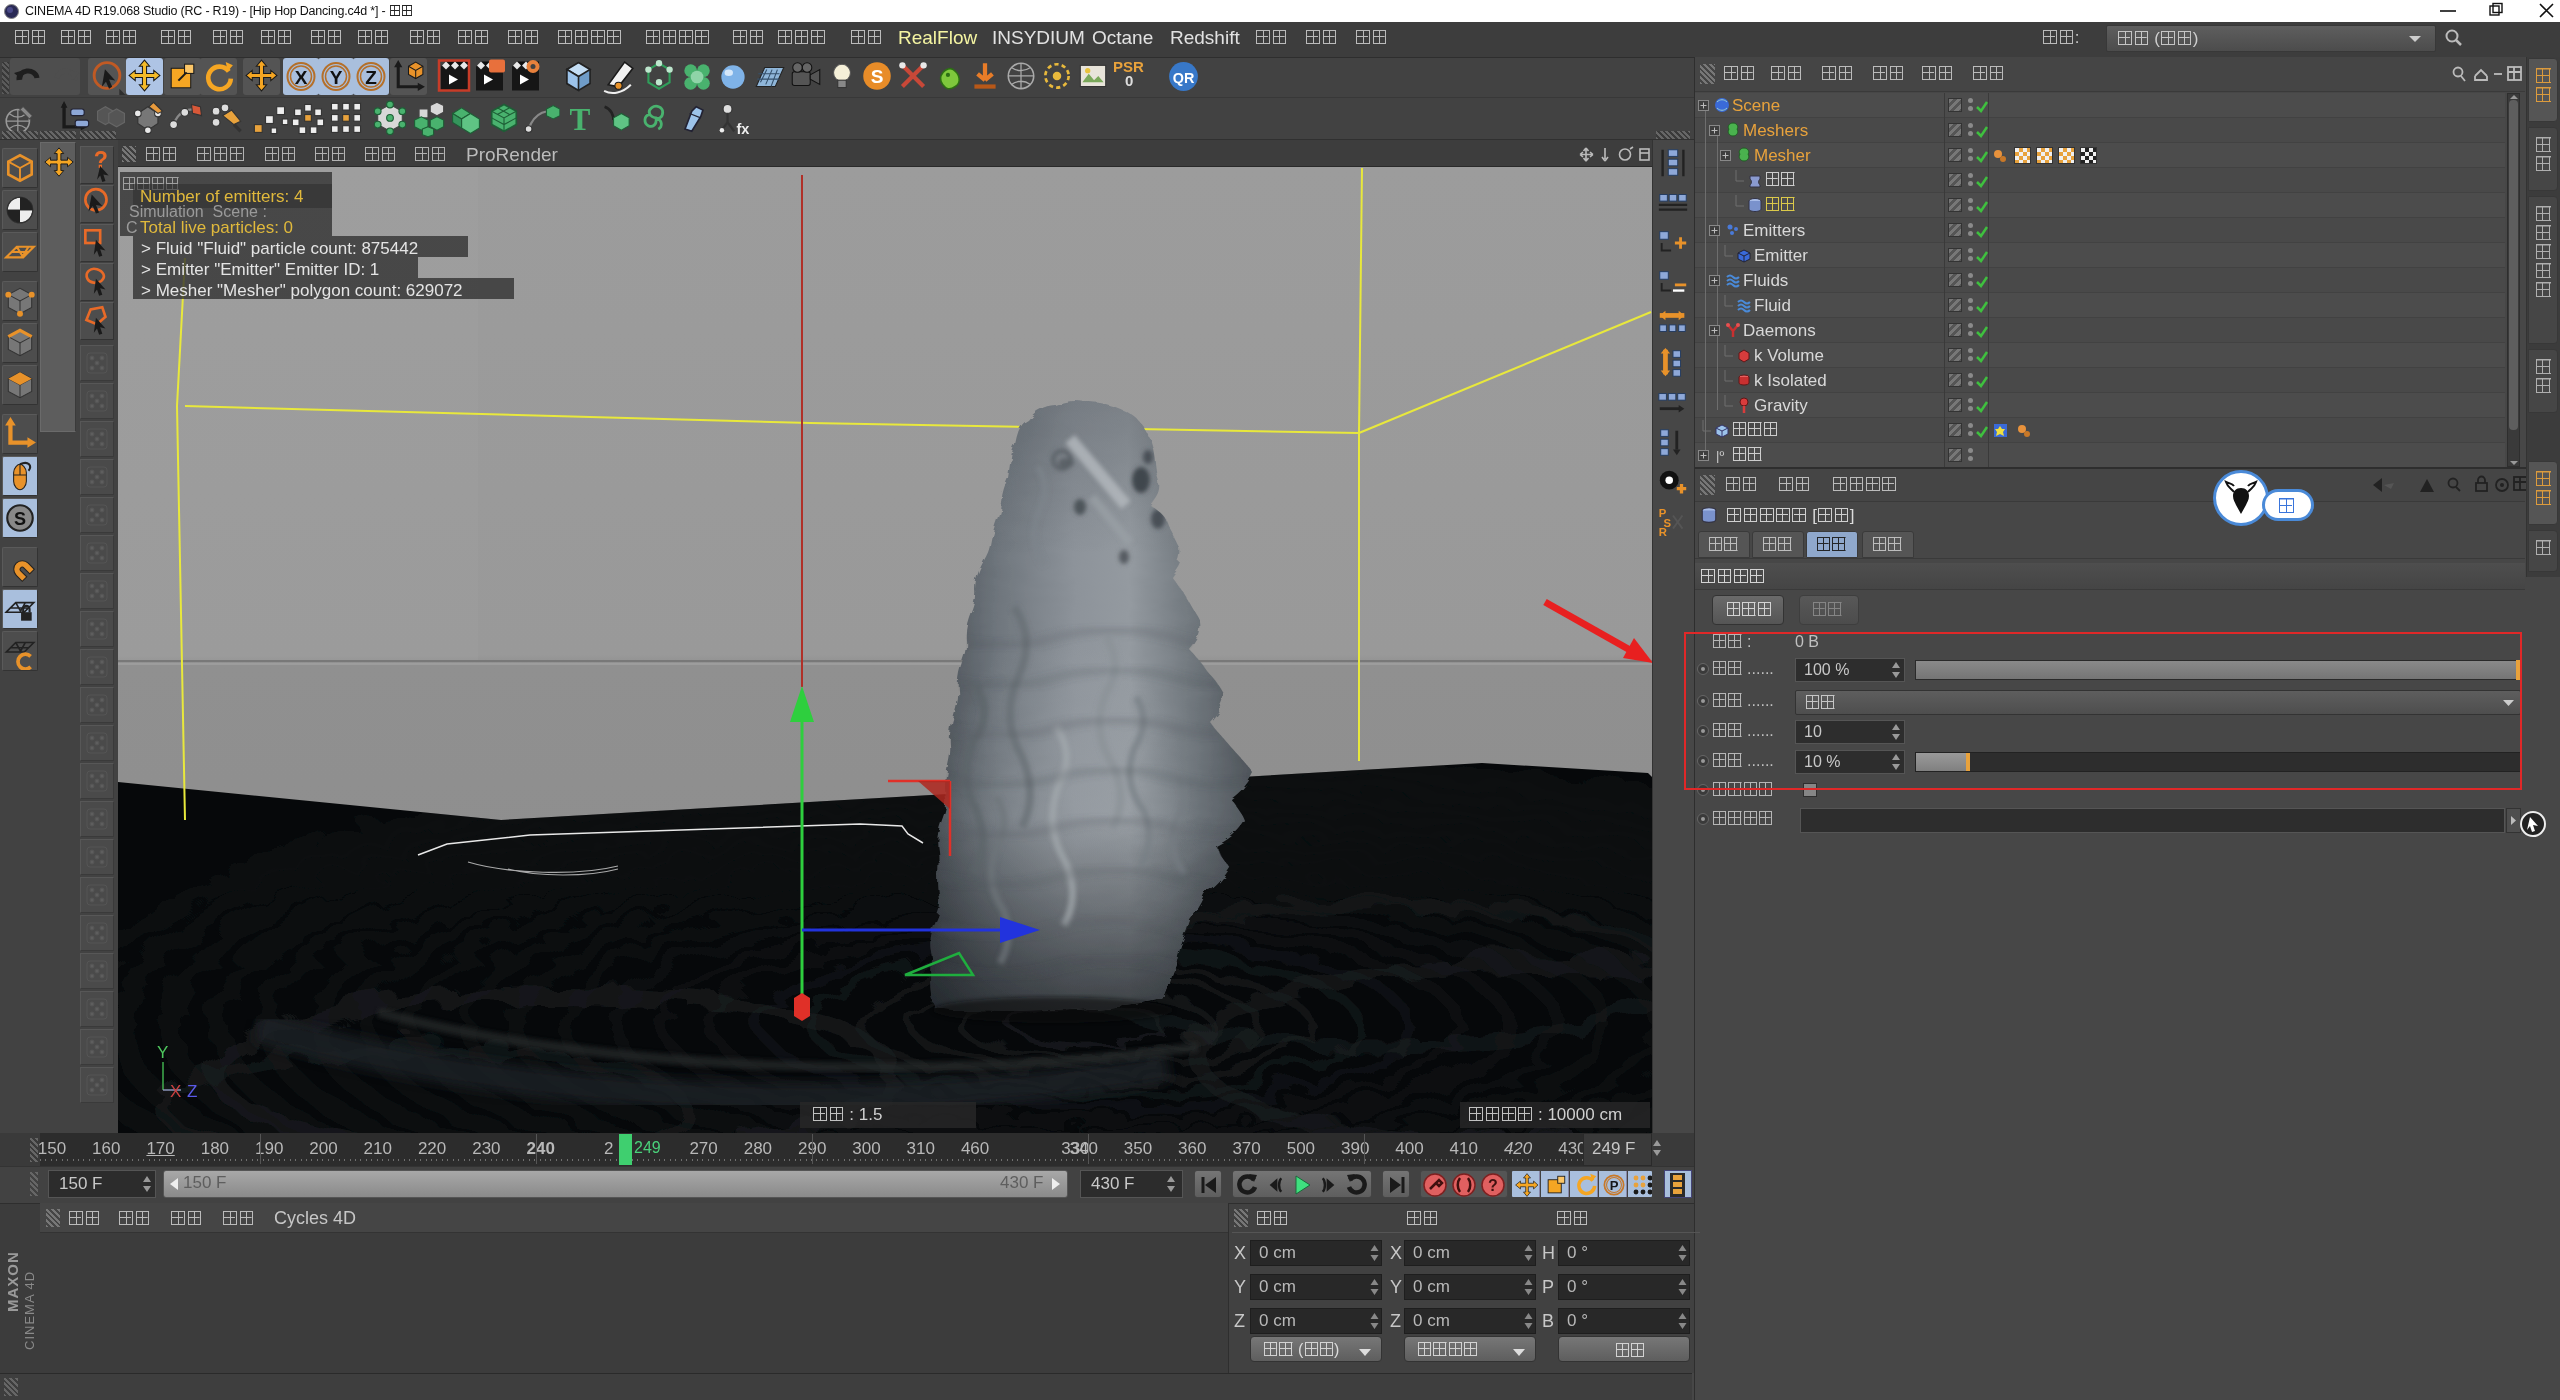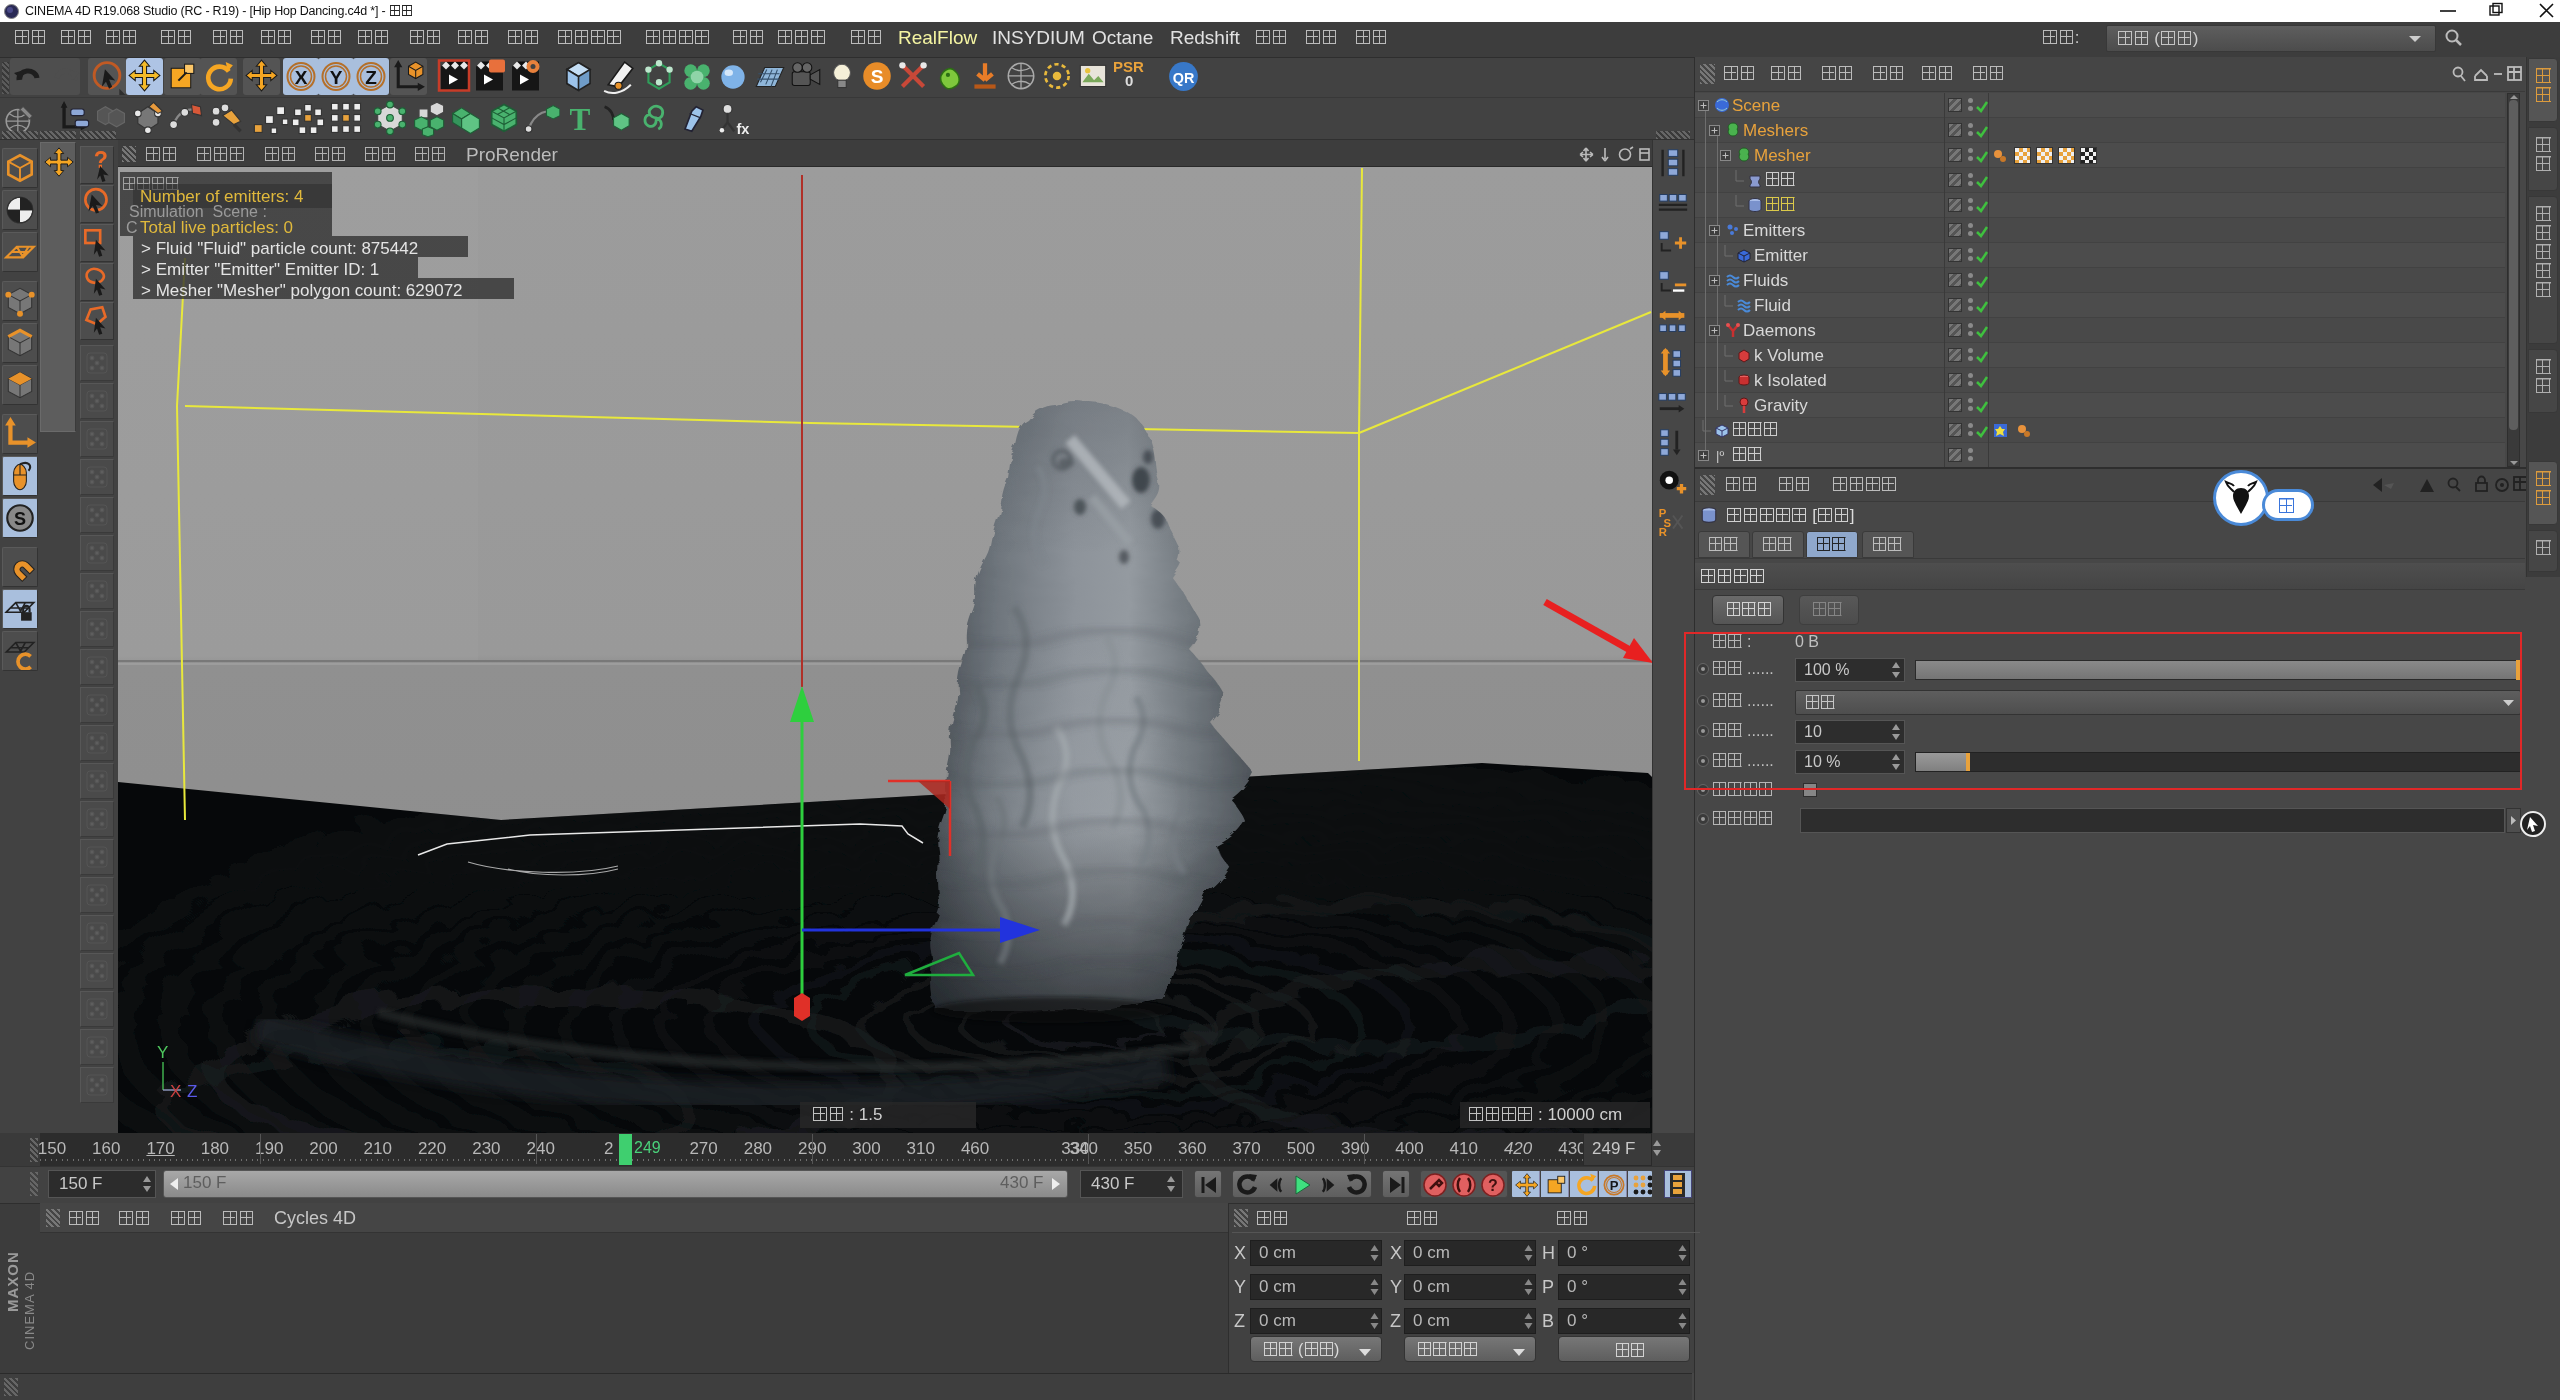--- a/index.html
+++ b/index.html
@@ -1301,21 +1301,21 @@
 <div class="a" style="left:30px;top:1138px;width:8px;height:24px;background:repeating-linear-gradient(45deg,#666 0 2px,#3a3a3a 2px 4px);"></div>
 <div class="a" style="left:32.0px;top:1139px;width:40px;text-align:center;font-size:17px;color:#b8b8b8;">150</div>
 <div class="a" style="left:86.3px;top:1139px;width:40px;text-align:center;font-size:17px;color:#b8b8b8;">160</div>
 <div class="a" style="left:140.6px;top:1139px;width:40px;text-align:center;font-size:17px;color:#b8b8b8;text-decoration:underline;">170</div>
 <div class="a" style="left:194.89999999999998px;top:1139px;width:40px;text-align:center;font-size:17px;color:#b8b8b8;">180</div>
 <div class="a" style="left:249.2px;top:1139px;width:40px;text-align:center;font-size:17px;color:#b8b8b8;">190</div>
 <div class="a" style="left:303.5px;top:1139px;width:40px;text-align:center;font-size:17px;color:#b8b8b8;">200</div>
 <div class="a" style="left:357.79999999999995px;top:1139px;width:40px;text-align:center;font-size:17px;color:#b8b8b8;">210</div>
 <div class="a" style="left:412.09999999999997px;top:1139px;width:40px;text-align:center;font-size:17px;color:#b8b8b8;">220</div>
 <div class="a" style="left:466.4px;top:1139px;width:40px;text-align:center;font-size:17px;color:#b8b8b8;">230</div>
-<div class="a" style="left:520.7px;top:1139px;width:40px;text-align:center;font-size:17px;color:#b8b8b8;">240</div>
+<div class="a" style="left:520.7px;top:1139px;width:40px;text-align:center;font-size:17px;color:#b8b8b8;font-weight:bold;">240</div>
 <div class="a" style="left:629.3px;top:1139px;width:40px;text-align:center;font-size:17px;color:#b8b8b8;">260</div>
 <div class="a" style="left:683.5999999999999px;top:1139px;width:40px;text-align:center;font-size:17px;color:#b8b8b8;">270</div>
 <div class="a" style="left:737.9px;top:1139px;width:40px;text-align:center;font-size:17px;color:#b8b8b8;">280</div>
 <div class="a" style="left:792.1999999999999px;top:1139px;width:40px;text-align:center;font-size:17px;color:#b8b8b8;">290</div>
 <div class="a" style="left:846.5px;top:1139px;width:40px;text-align:center;font-size:17px;color:#b8b8b8;">300</div>
 <div class="a" style="left:900.8px;top:1139px;width:40px;text-align:center;font-size:17px;color:#b8b8b8;">310</div>
 <div class="a" style="left:955.0999999999999px;top:1139px;width:40px;text-align:center;font-size:17px;color:#b8b8b8;">460</div>
 <div class="a" style="left:1009.4000000000001px;top:1139px;width:40px;text-align:center;font-size:17px;color:#b8b8b8;margin-left:46px;">330</div>
 <div class="a" style="left:1063.7px;top:1139px;width:40px;text-align:center;font-size:17px;color:#b8b8b8;">340</div>
 <div class="a" style="left:1118.0px;top:1139px;width:40px;text-align:center;font-size:17px;color:#b8b8b8;">350</div>

